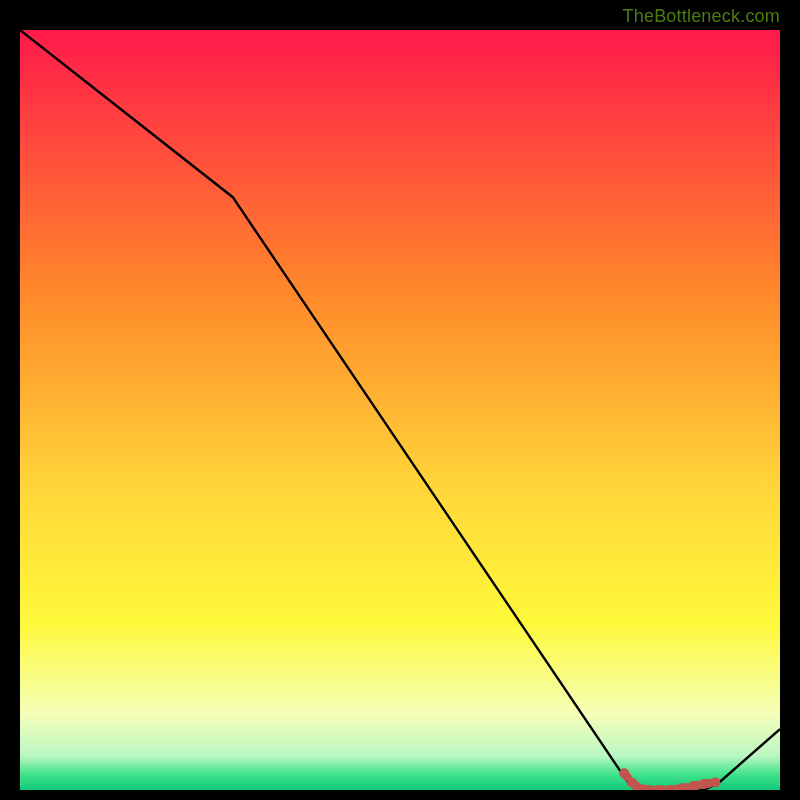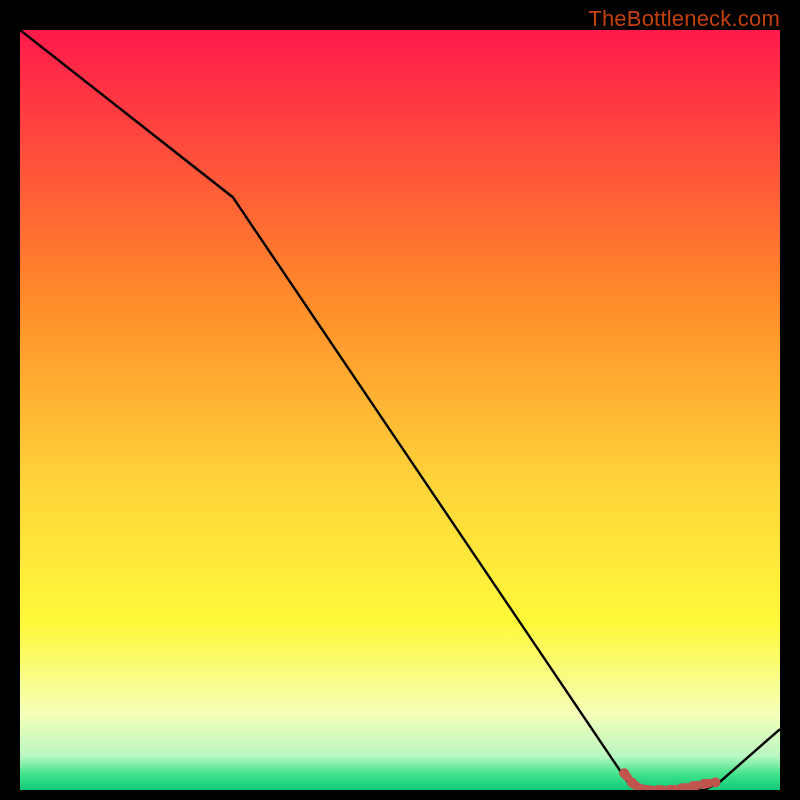--- a/index.html
+++ b/index.html
@@ -1,17 +1,17 @@
 <!DOCTYPE html>
 <html><head>
 <meta charset="utf-8">
 <style>
   html,body{margin:0;padding:0;width:800px;height:800px;background:#000;overflow:hidden;font-family:Arial,Helvetica,sans-serif}
   .plot{position:absolute;left:20px;top:30px;width:760px;height:760px}
-  .attrib{position:absolute;top:6px;right:20px;color:#c2410c;font-size:22px;letter-spacing:.2px}
+  .attrib{position:absolute;top:6px;right:20px;color:#4d7c0f;font-size:18px;letter-spacing:.2px}
   svg{display:block}
 </style>
 </head>
 <body>
 
 <div class="attrib">TheBottleneck.com</div>
 
 <svg class="plot" id="chart" width="760" height="760" viewBox="0 0 760 760">
   <defs>
     <linearGradient id="bg" x1="0" y1="0" x2="0" y2="1">

